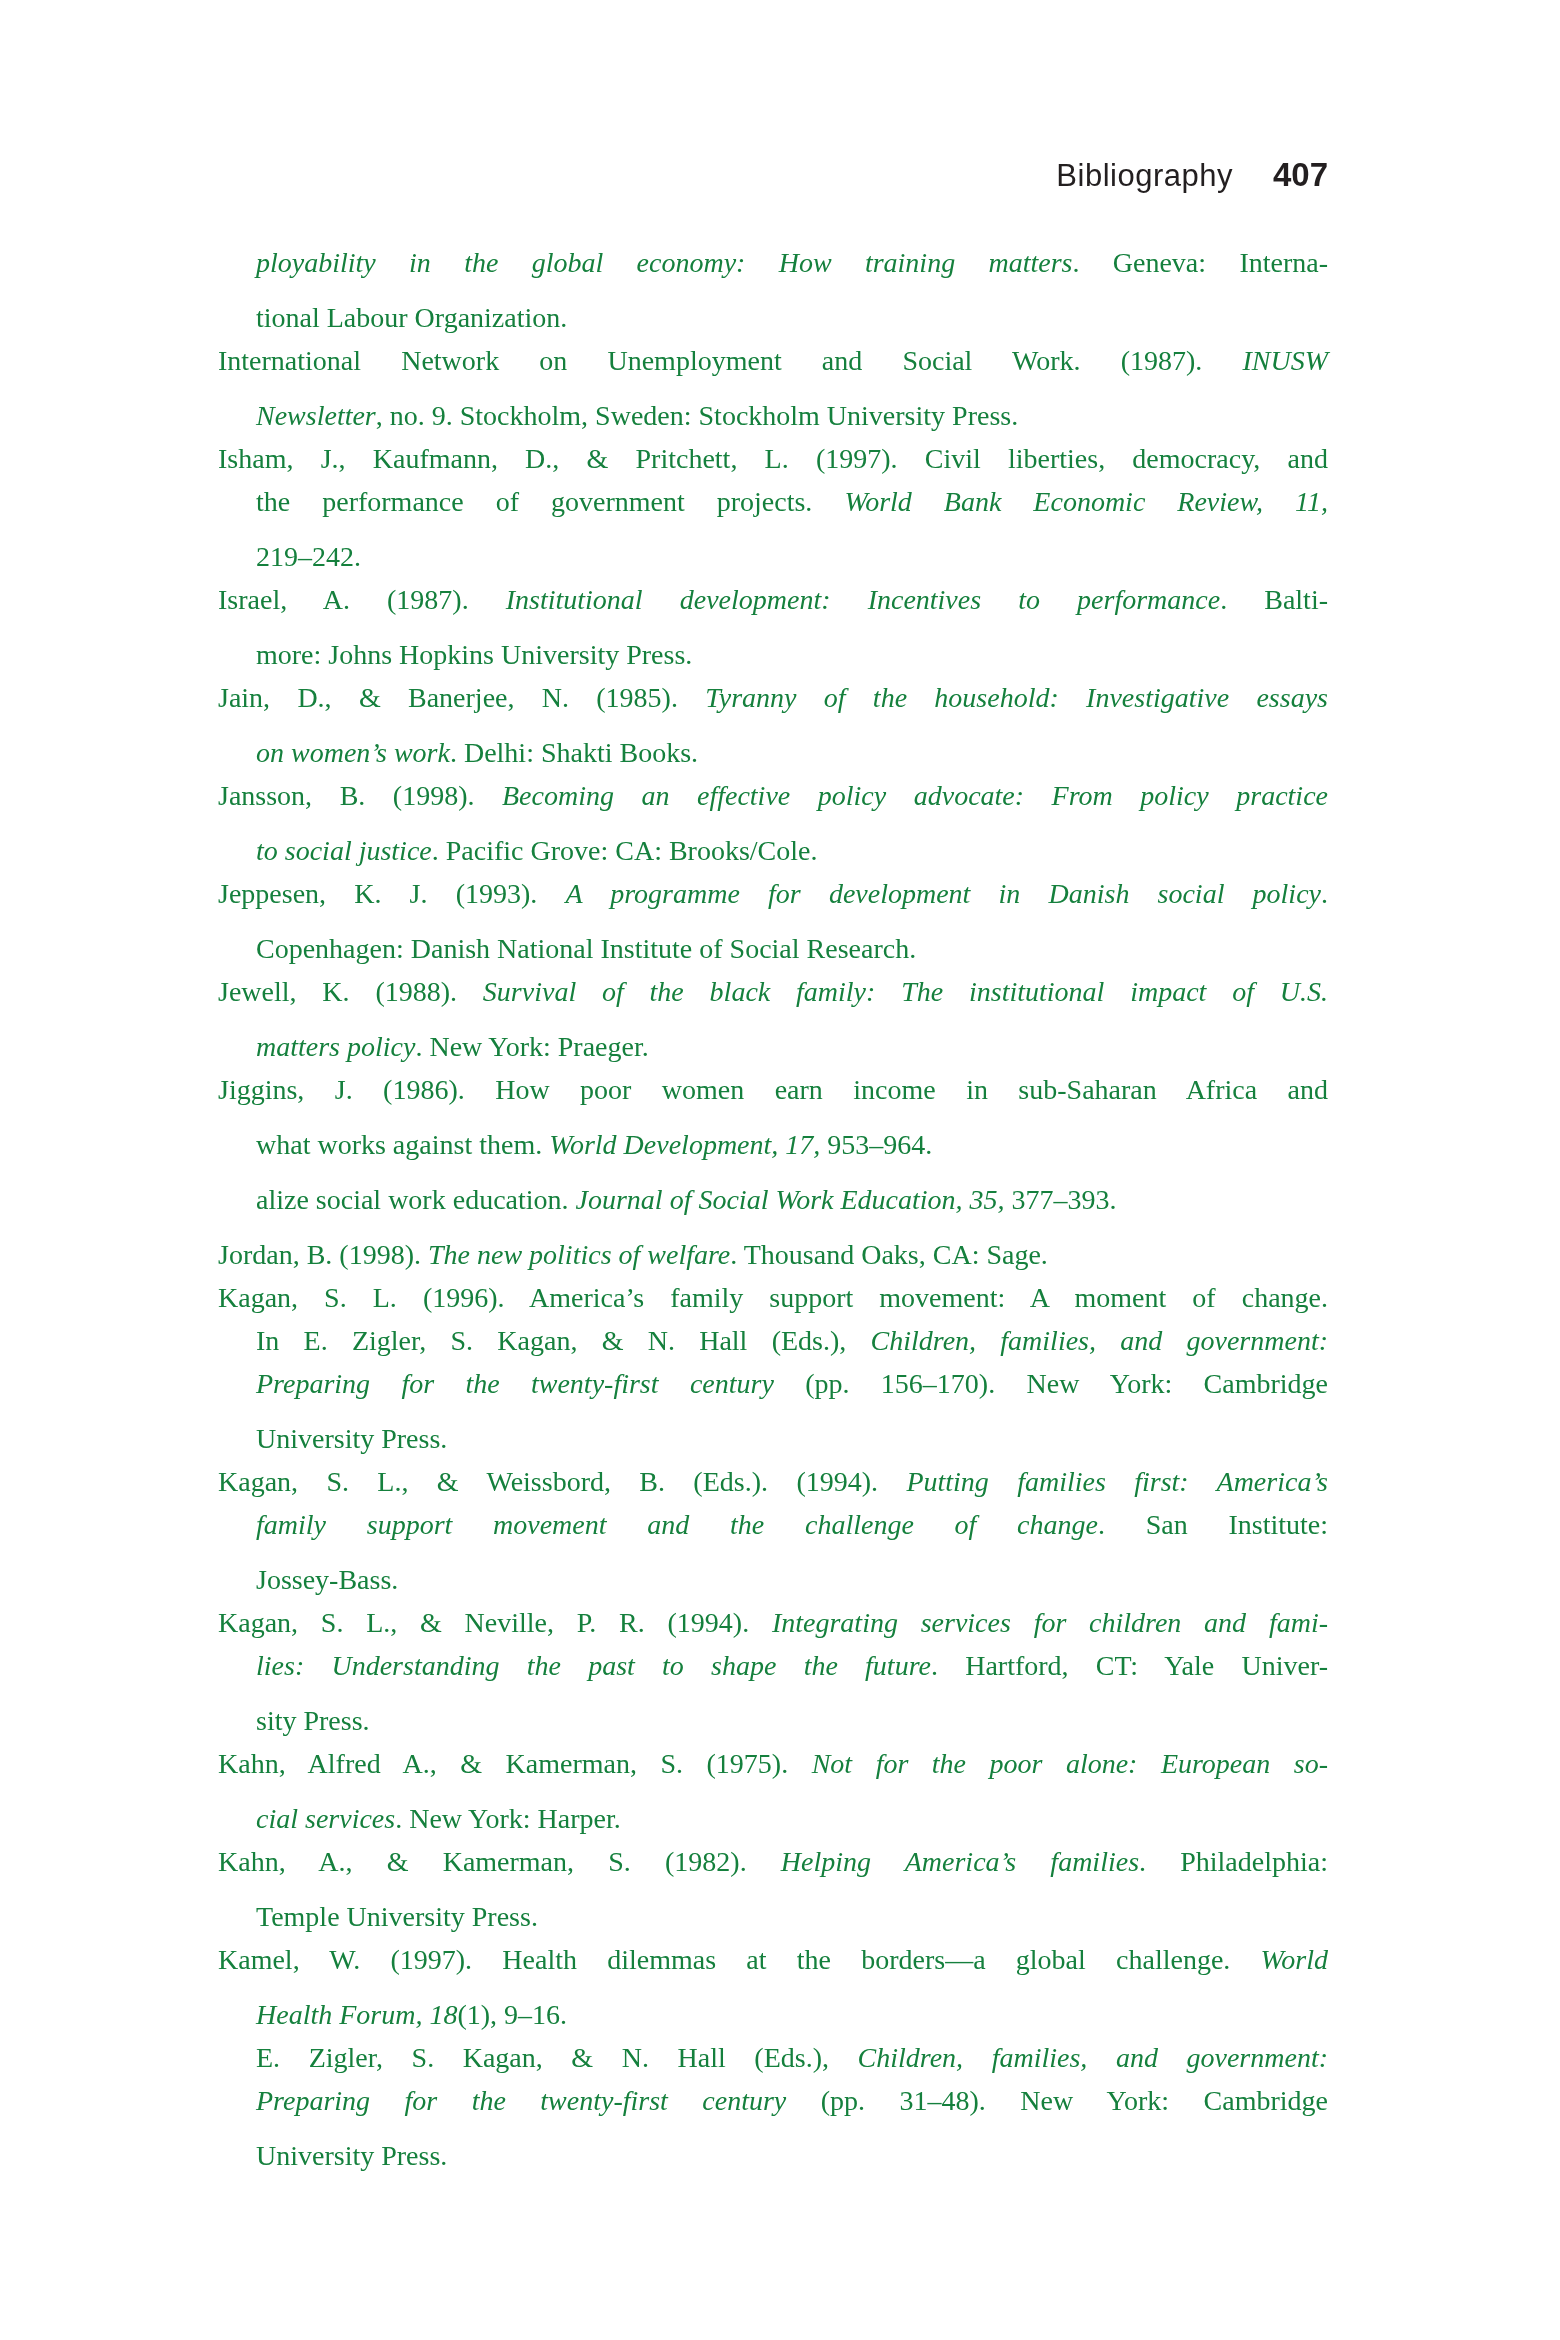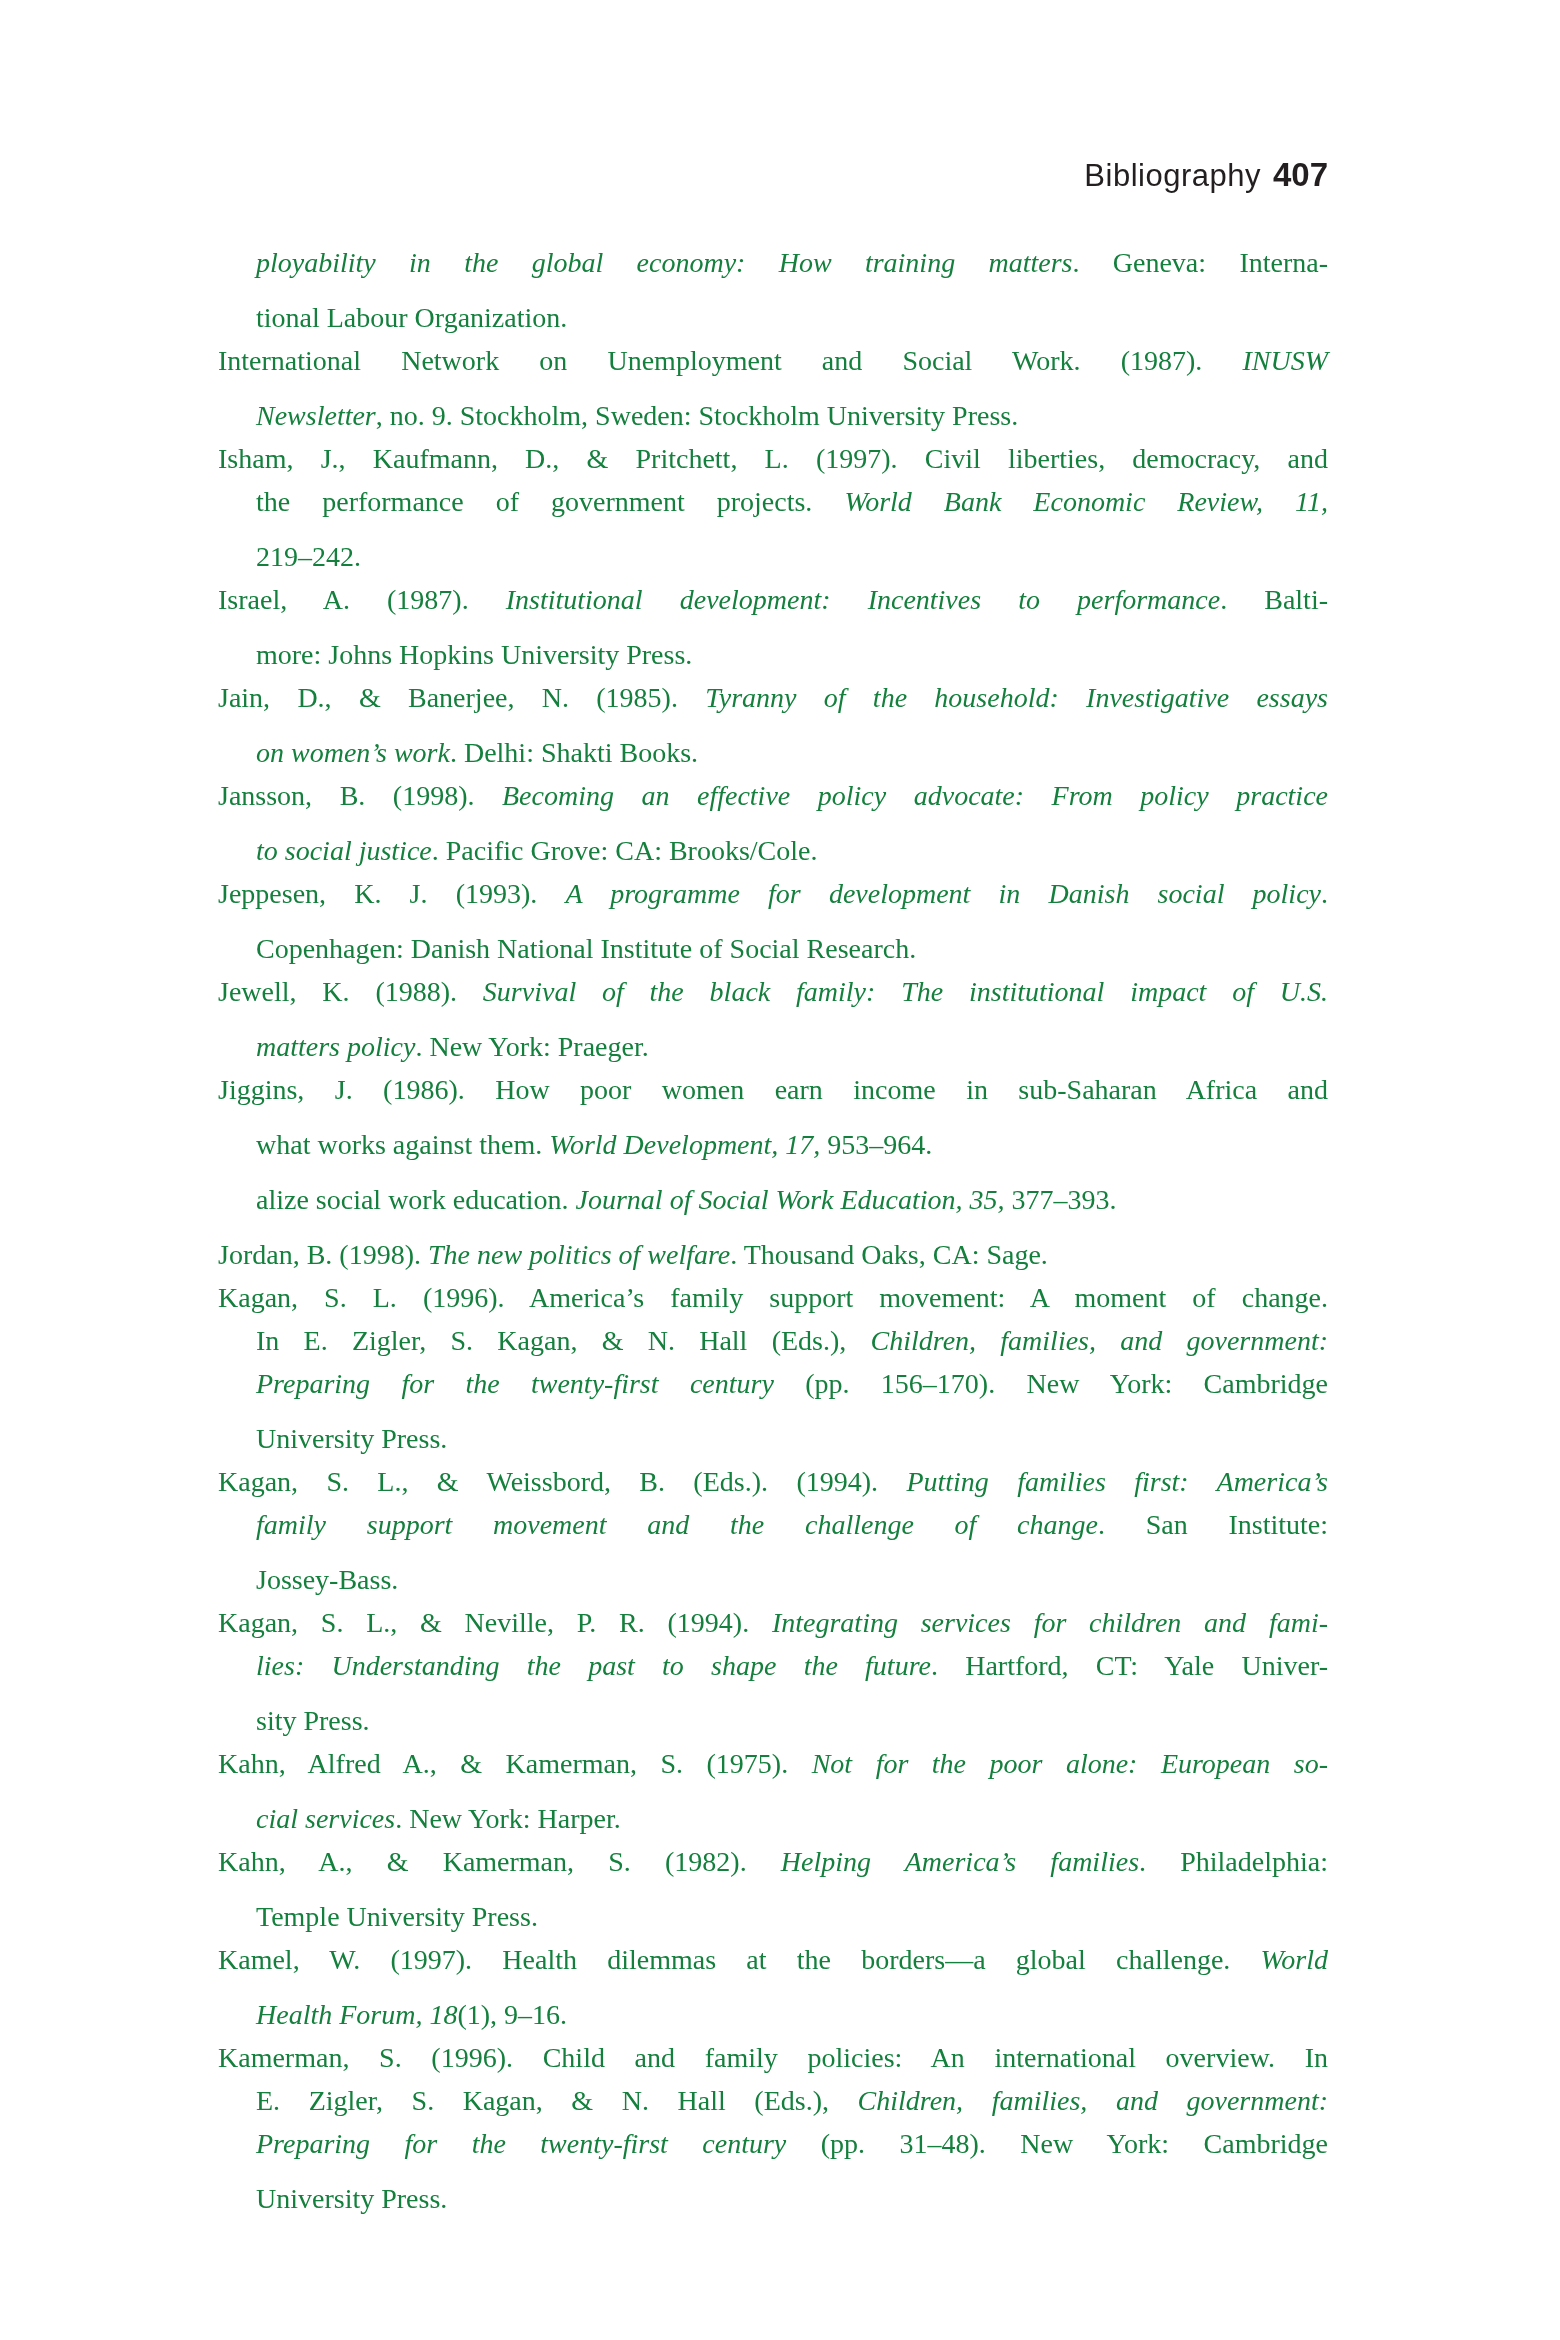--- a/index.html
+++ b/index.html
@@ -22,21 +22,21 @@
   }
   .head-title {
     font-size: 31px;
     font-weight: 400;
     letter-spacing: 0.5px;
     text-align: right;
   }
   .head-page {
     font-size: 33px;
     font-weight: 700;
-    margin-left: 12px;
+    margin-left: 40px;
   }
   .bibliography {
     position: absolute;
     top: 241px;
     left: 218px;
     width: 1110px;
     font-family: "Liberation Serif", serif;
     font-size: 28px;
     line-height: 43px;
     color: #15803d;
@@ -128,20 +128,19 @@
       </div>
       <div class="entry">
         <div class="line"><span>Kahn, A., &amp; Kamerman, S. (1982). </span><span class="it">Helping America’s families</span><span>. Philadelphia:</span></div>
         <div class="line indent final"><span>Temple University Press.</span></div>
       </div>
       <div class="entry">
         <div class="line"><span>Kamel, W. (1997). Health dilemmas at the borders—a global challenge. </span><span class="it">World</span></div>
         <div class="line indent final"><span class="it">Health Forum, 18</span><span>(1), 9–16.</span></div>
       </div>
       <div class="entry">
-        <div class="line"><span>Kamerman, S. (1996). Child and family policies: An international overview. In</span></div>
         <div class="line indent"><span>E. Zigler, S. Kagan, &amp; N. Hall (Eds.), </span><span class="it">Children, families, and government:</span></div>
         <div class="line indent"><span class="it">Preparing for the twenty-first century</span><span> (pp. 31–48). New York: Cambridge</span></div>
         <div class="line indent final"><span>University Press.</span></div>
       </div>
     </div>
 </div>
 
 
 </body></html>

